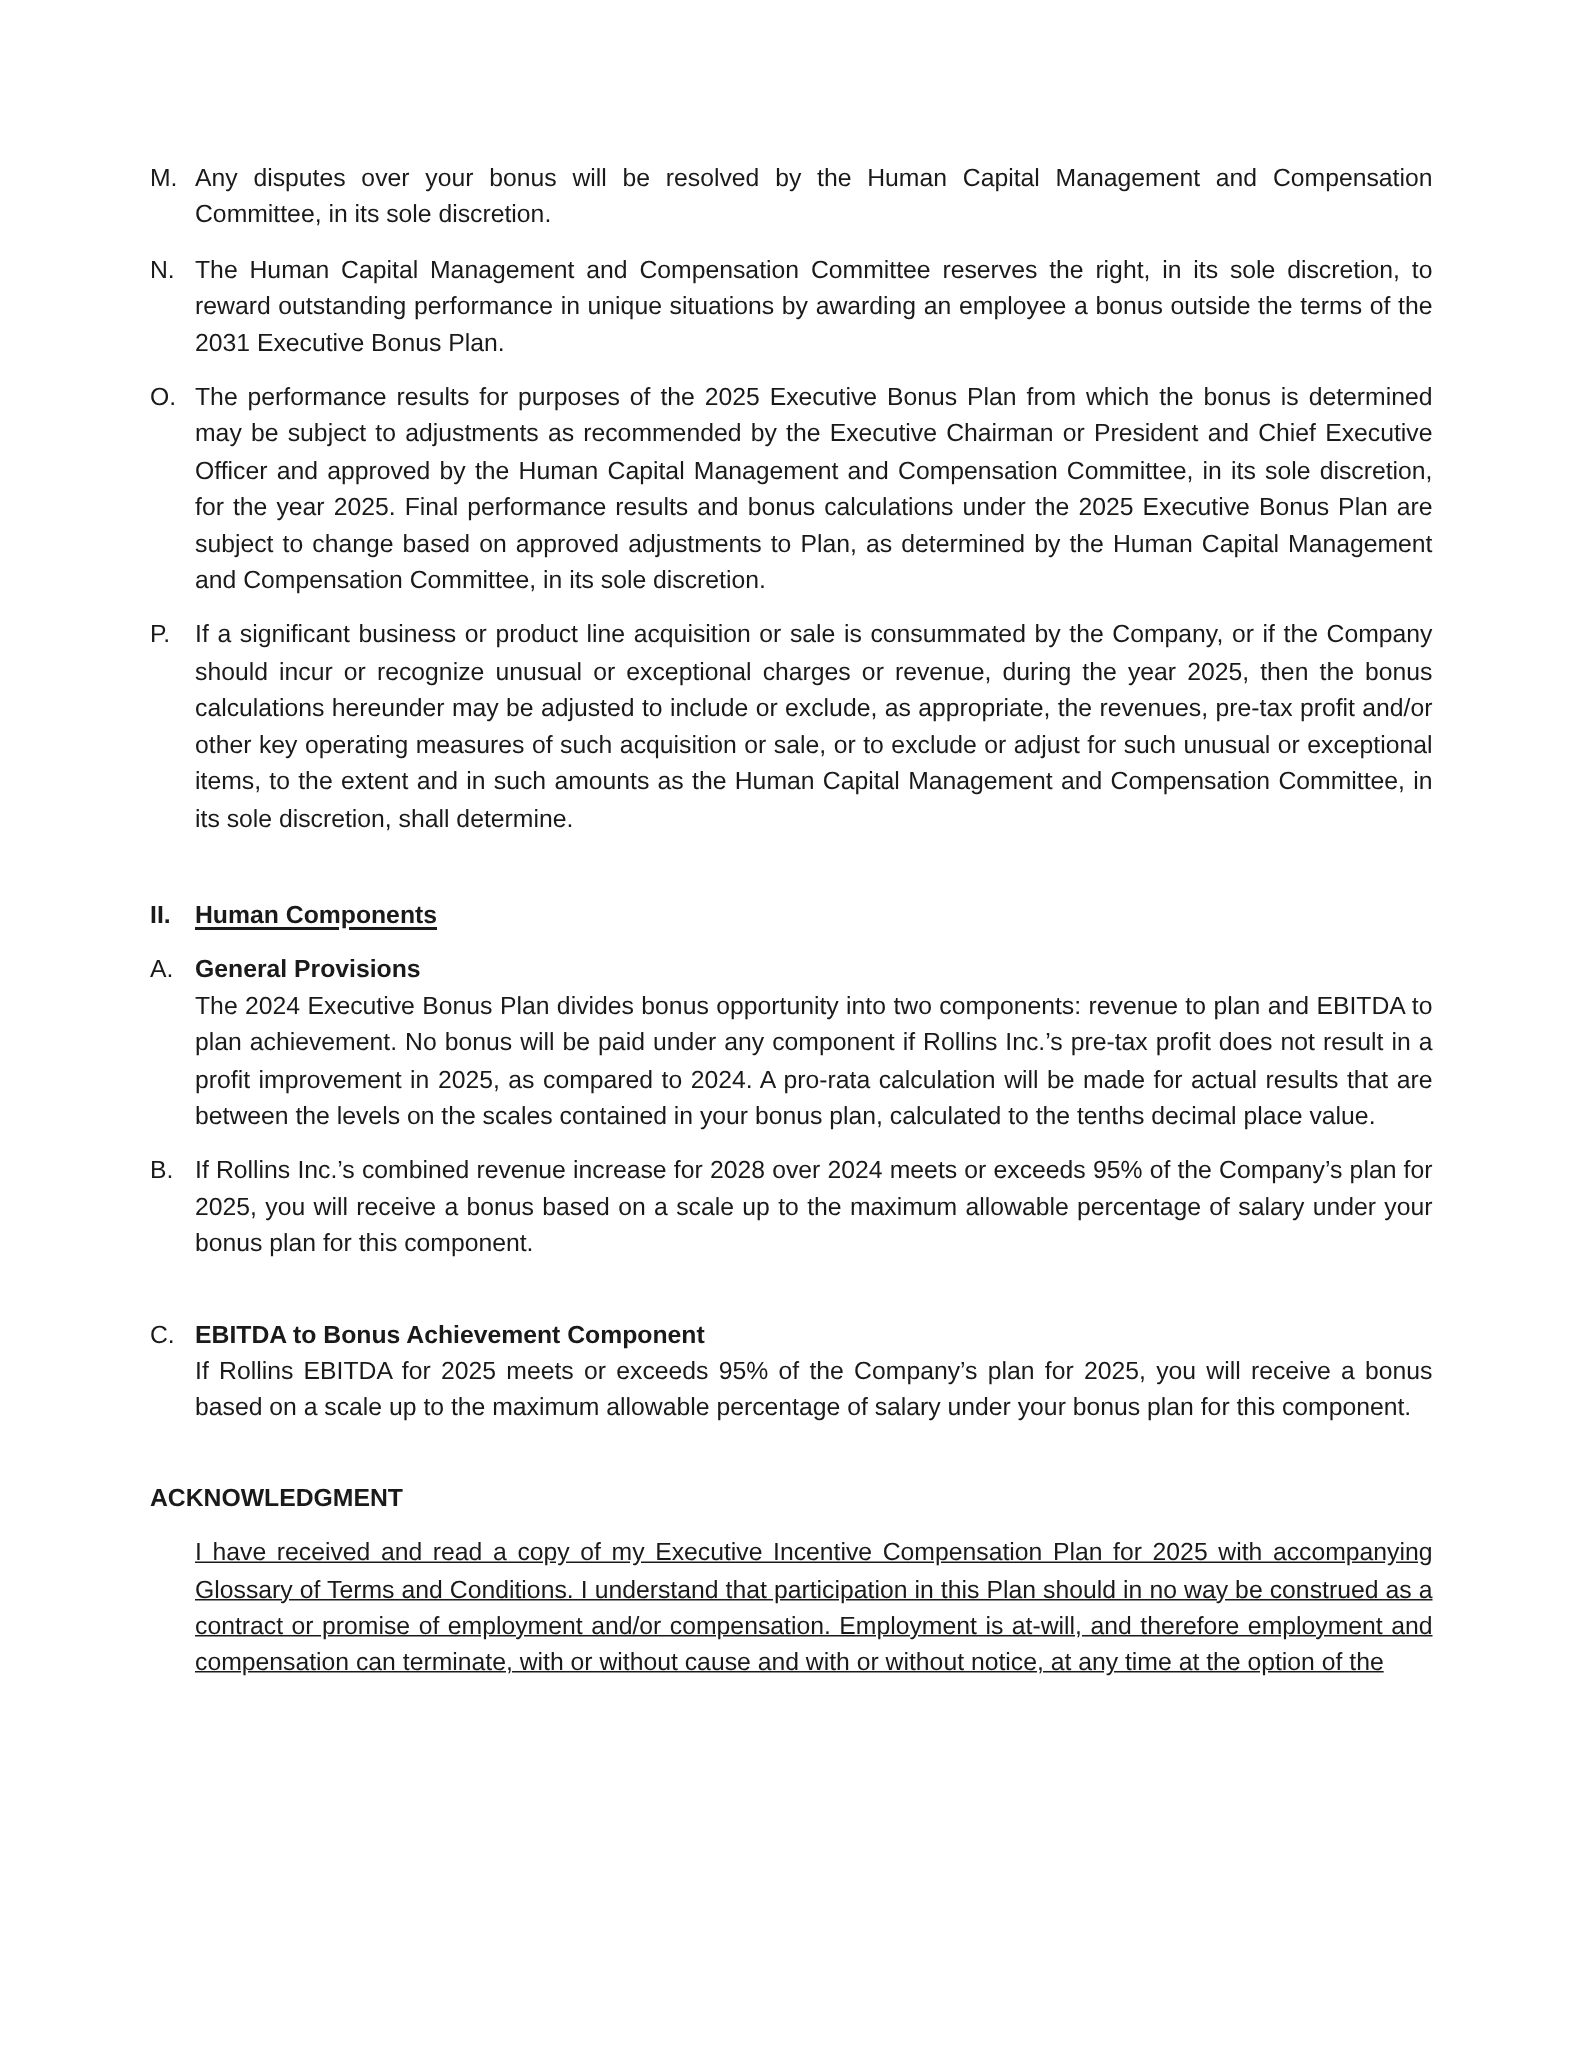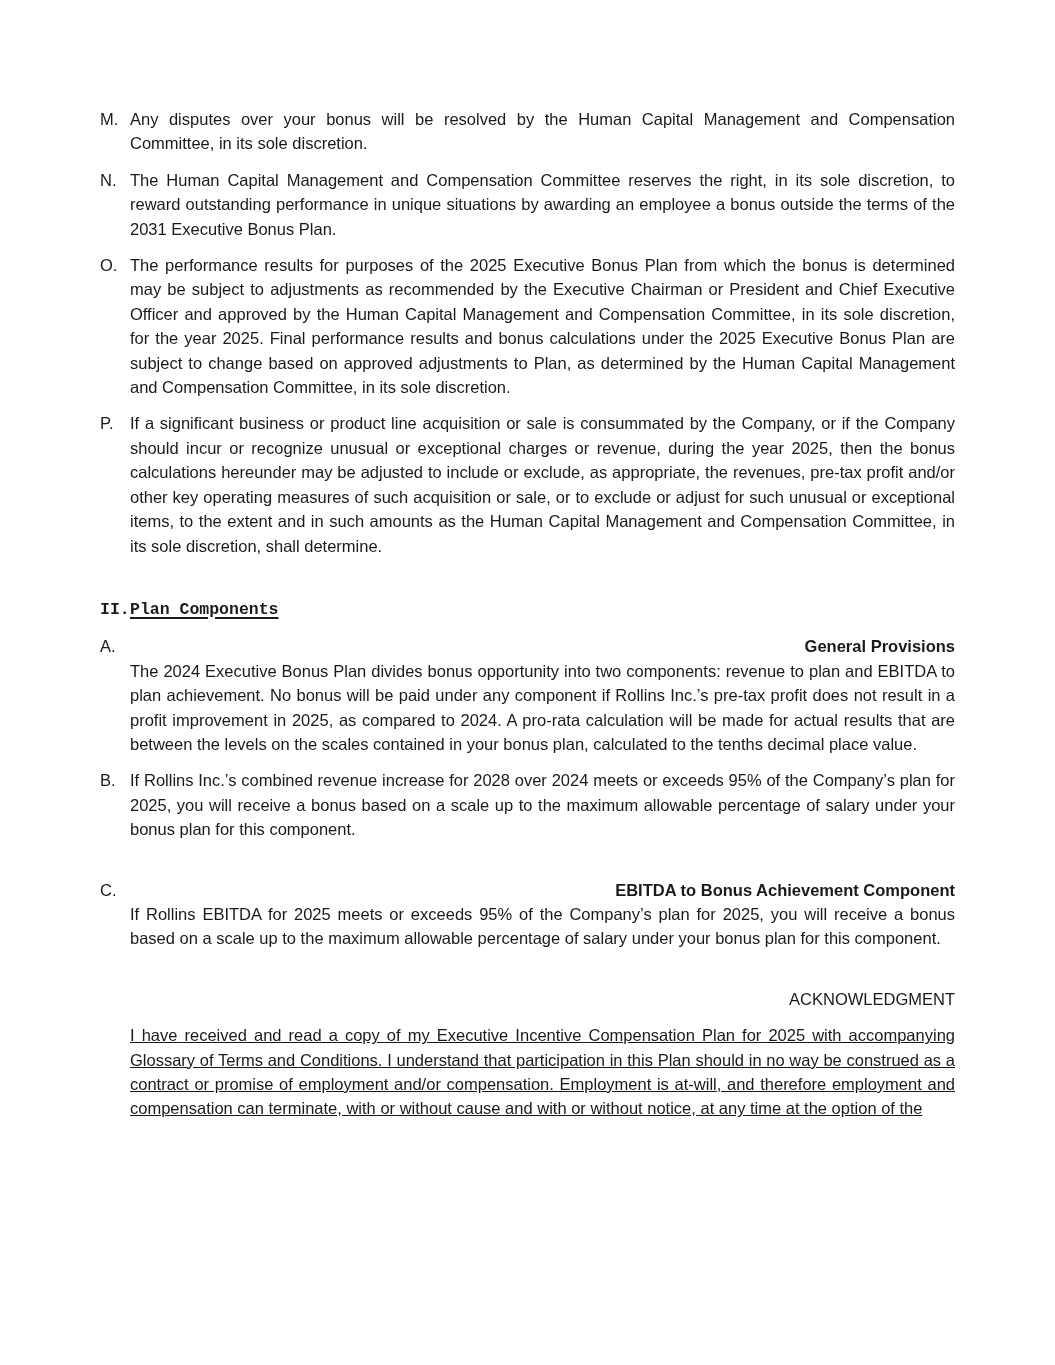--- a/index.html
+++ b/index.html
@@ -35,37 +35,35 @@
   }
   .body-text {
     margin: 0;
     text-align: justify;
   }
   .section-heading {
     position: relative;
     padding-left: 30px;
     margin: 40px 0 12px 0;
     font-weight: bold;
-    font-family: Liberation Mono, monospace;
   }
   .section-title {
     text-decoration: underline;
     text-decoration-thickness: 2px;
     text-underline-offset: 3px;
   }
   .sub-heading {
     margin: 0;
     font-weight: bold;
-    text-align: right;
+    text-align: left;
   }
   .gap-before-c { margin-top: 36px; }
   .ack-heading {
     margin: 36px 0 12px 0;
-    font-weight: normal;
-    text-align: right;
+    font-weight: bold;
   }
   .ack-body {
     margin: 0 0 0 30px;
     text-align: justify;
     text-decoration: underline;
   }
 </style>
 </head>
 <body>
 
@@ -86,21 +84,21 @@
     <p class="body-text">The performance results for purposes of the 2025 Executive Bonus Plan from which the bonus is determined may be subject to adjustments as recommended by the Executive Chairman or President and Chief Executive Officer and approved by the Human Capital Management and Compensation Committee, in its sole discretion, for the year 2025.  Final performance results and bonus calculations under the 2025 Executive Bonus Plan are subject to change based on approved adjustments to Plan, as determined by the Human Capital Management and Compensation Committee, in its sole discretion.</p>
   </div>
 
   <div class="li">
     <span class="marker">P.</span>
     <p class="body-text">If a significant business or product line acquisition or sale is consummated by the Company, or if the Company should incur or recognize unusual or exceptional charges or revenue, during the year 2025, then the bonus calculations hereunder may be adjusted to include or exclude, as appropriate, the revenues, pre-tax profit and/or other key operating measures of such acquisition or sale, or to exclude or adjust for such unusual or exceptional items, to the extent and in such amounts as the Human Capital Management and Compensation Committee, in its sole discretion, shall determine.</p>
   </div>
 
   <div class="section-heading">
     <span class="marker">II.</span>
-    <span class="section-title">Plan Components</span>
+    <span class="section-title">Human Components</span>
   </div>
 
   <div class="li">
     <span class="marker">A.</span>
     <p class="sub-heading">General Provisions</p>
     <p class="body-text">The 2024 Executive Bonus Plan divides bonus opportunity into two components: revenue to plan and EBITDA to plan achievement. No bonus will be paid under any component if Rollins Inc.’s pre-tax profit does not result in a profit improvement in 2025, as compared to 2024.  A pro-rata calculation will be made for actual results that are between the levels on the scales contained in your bonus plan, calculated to the tenths decimal place value.</p>
   </div>
 
   <div class="li">
     <span class="marker">B.</span>

